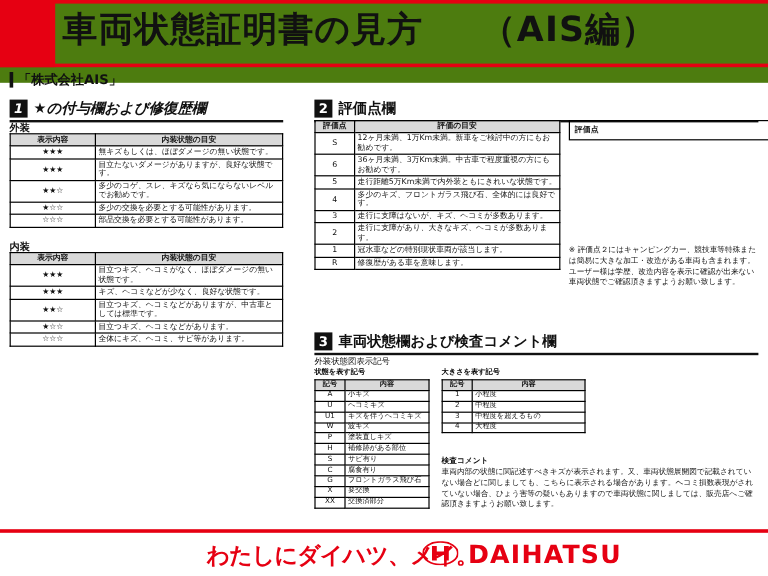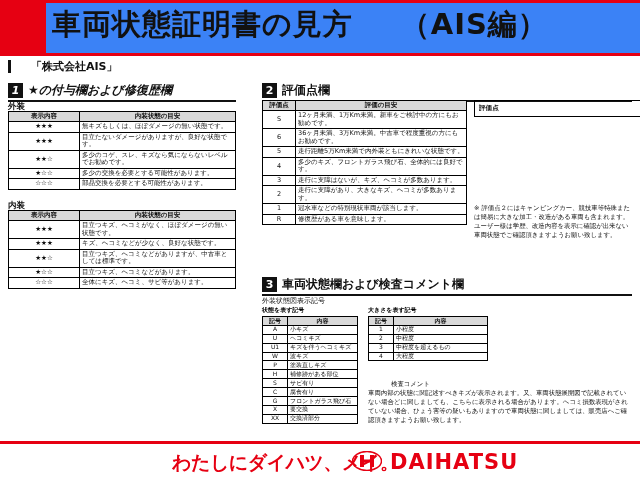--- a/index.html
+++ b/index.html
@@ -5,38 +5,38 @@
   html,body{margin:0;padding:0;}
   body{
     width:640px;height:480px;
     background:#ffffff;
     font-family:"DejaVu Sans","Liberation Sans",sans-serif;
     overflow:hidden;
     position:relative;
   }
   
   .header{
-    position:absolute;left:0;top:0;width:640px;height:56px;
-    background:#3b82f6;
+    position:absolute;left:0;top:0;width:640px;height:69px;
+    background:#4d7c0f;
   }
   .header-rule-top{position:absolute;left:0;top:0;width:640px;height:3px;background:#e60012;}
   .header-bar-left{position:absolute;left:0;top:0;width:46px;height:56px;background:#e60012;}
   .header-title{
     position:absolute;left:52px;top:5px;width:560px;height:46px;
     font-size:29px;font-weight:bold;color:#111;letter-spacing:1px;
     white-space:nowrap;
   }
   .header-title .ais{margin-left:48px;}
   .header-rule-bottom{position:absolute;left:0;top:53px;width:640px;height:3px;background:#e60012;}
 
   
   .company{
     position:absolute;left:8px;top:60px;
     font-size:11px;font-weight:bold;color:#111;
-    border-left:3px solid #111;padding-left:20px;line-height:13px;
+    border-left:3px solid #111;padding-left:4px;line-height:13px;
   }
 
   
   .secnum{
     display:inline-block;width:15px;height:15px;line-height:15px;
     background:#111;color:#fff;text-align:center;font-size:11px;font-weight:bold;
     vertical-align:middle;
   }
   .sechead{position:absolute;font-size:12px;font-weight:bold;color:#111;white-space:nowrap;}
   .sechead .t{vertical-align:middle;margin-left:5px;}
@@ -73,21 +73,21 @@
   .s3-left{position:absolute;left:262px;top:306px;width:96px;}
   .s3-left .tbl{width:96px;}
   .s3-left .tbl td:first-child{width:20px;text-align:center;}
   .s3-right{position:absolute;left:368px;top:306px;width:120px;}
   .s3-right .tbl{width:120px;}
   .s3-right .tbl td:first-child{width:20px;text-align:center;}
   .s3-note{
     position:absolute;left:368px;top:380px;width:264px;
     font-size:6.4px;line-height:1.4;color:#111;
   }
-  .s3-note .t{font-weight:normal;margin-left:23px;}
+  .s3-note .t{font-weight:bold;}
 
   
   .footer{
     position:absolute;left:0;top:441px;width:640px;height:39px;background:#ffffff;
   }
   .footer-rule{position:absolute;left:0;top:0;width:640px;height:3px;background:#e60012;}
   .footer-slogan{
     position:absolute;left:172px;top:9px;font-size:19px;font-weight:bold;color:#e60012;
     white-space:nowrap;letter-spacing:-0.5px;
   }

